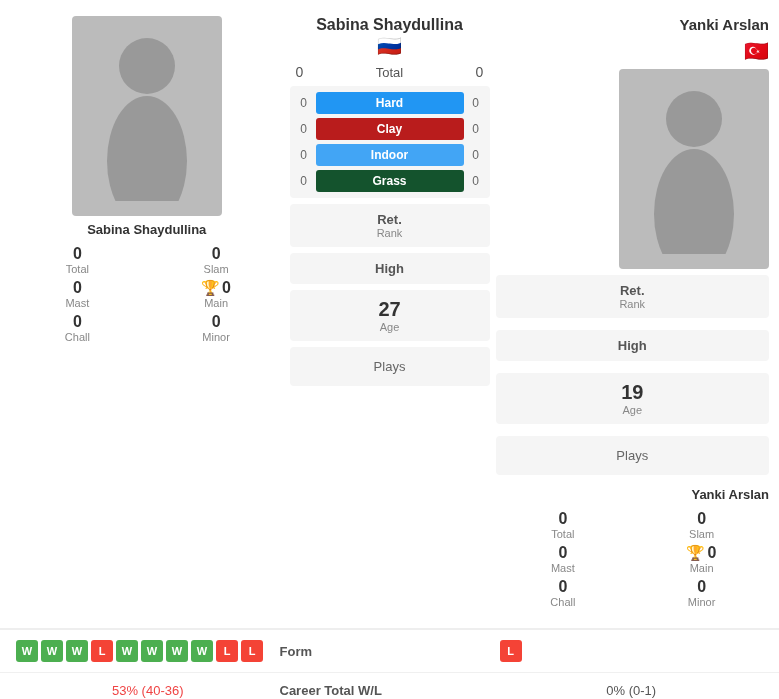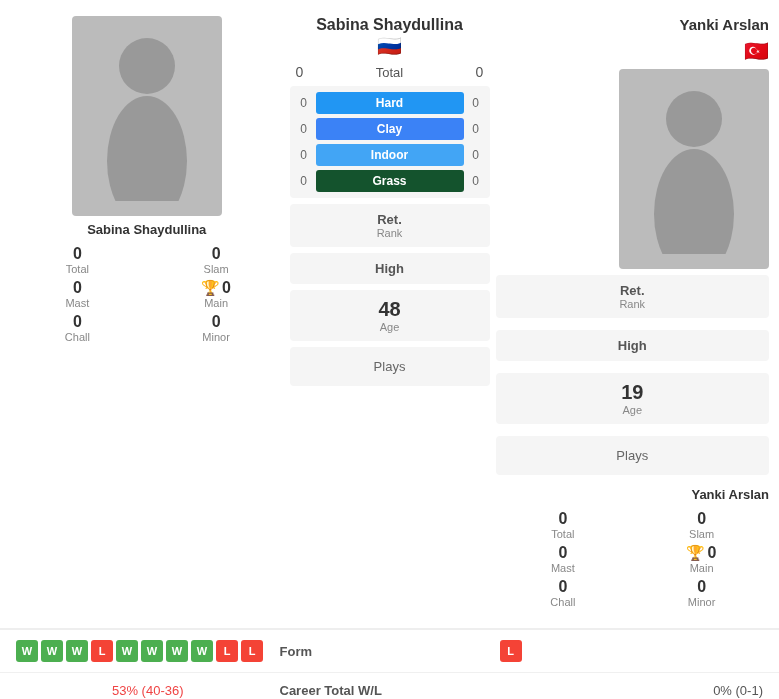--- a/index.html
+++ b/index.html
@@ -11,21 +11,21 @@
       font-size: 14px;
       color: #333;
     }
 
     .main-container {
       width: 779px;
       background: #fff;
     }
 
     .court-hard { background: #2196F3; }
-    .court-clay { background: #3b82f6; }
+    .court-clay { background: #b91c1c; }
     .court-indoor { background: #42A5F5; }
     .court-grass { background: #14532d; }
 
     .form-badge {
       width: 22px;
       height: 22px;
       border-radius: 3px;
       color: #fff;
       font-size: 11px;
       font-weight: bold;
@@ -389,21 +389,21 @@
       <div class="rank-section">
         <div class="rank-title">Ret.</div>
         <div class="rank-sub">Rank</div>
       </div>
 
       <div class="rank-section">
         <div class="rank-title">High</div>
       </div>
 
       <div class="age-section">
-        <div class="age-value">48</div>
+        <div class="age-value">27</div>
         <div class="age-label" style="color:#888;font-size:11px;">Age</div>
       </div>
 
       <div class="plays-section">
         <div class="plays-label">Plays</div>
       </div>
     </div>
 
     <div class="right-player">
 
@@ -494,18 +494,18 @@
       <div class="bottom-right">
         <div class="badges-container" id="p2-badges">
             <span class="form-badge badge-l">L</span>
           </div>
       </div>
     </div>
 
     <div class="bottom-row">
       <div class="bottom-left" style="font-size:13px;color:#ef4444;">53% (40-36)</div>
       <div class="bottom-center">Career Total W/L</div>
-      <div class="bottom-right" style="font-size:13px;color:#555;text-align:right;">0% (0-1)</div>
+      <div class="bottom-right" style="font-size:13px;color:#555;">0% (0-1)</div>
     </div>
 
   </div>
 
 </div>
 
 </body></html>

